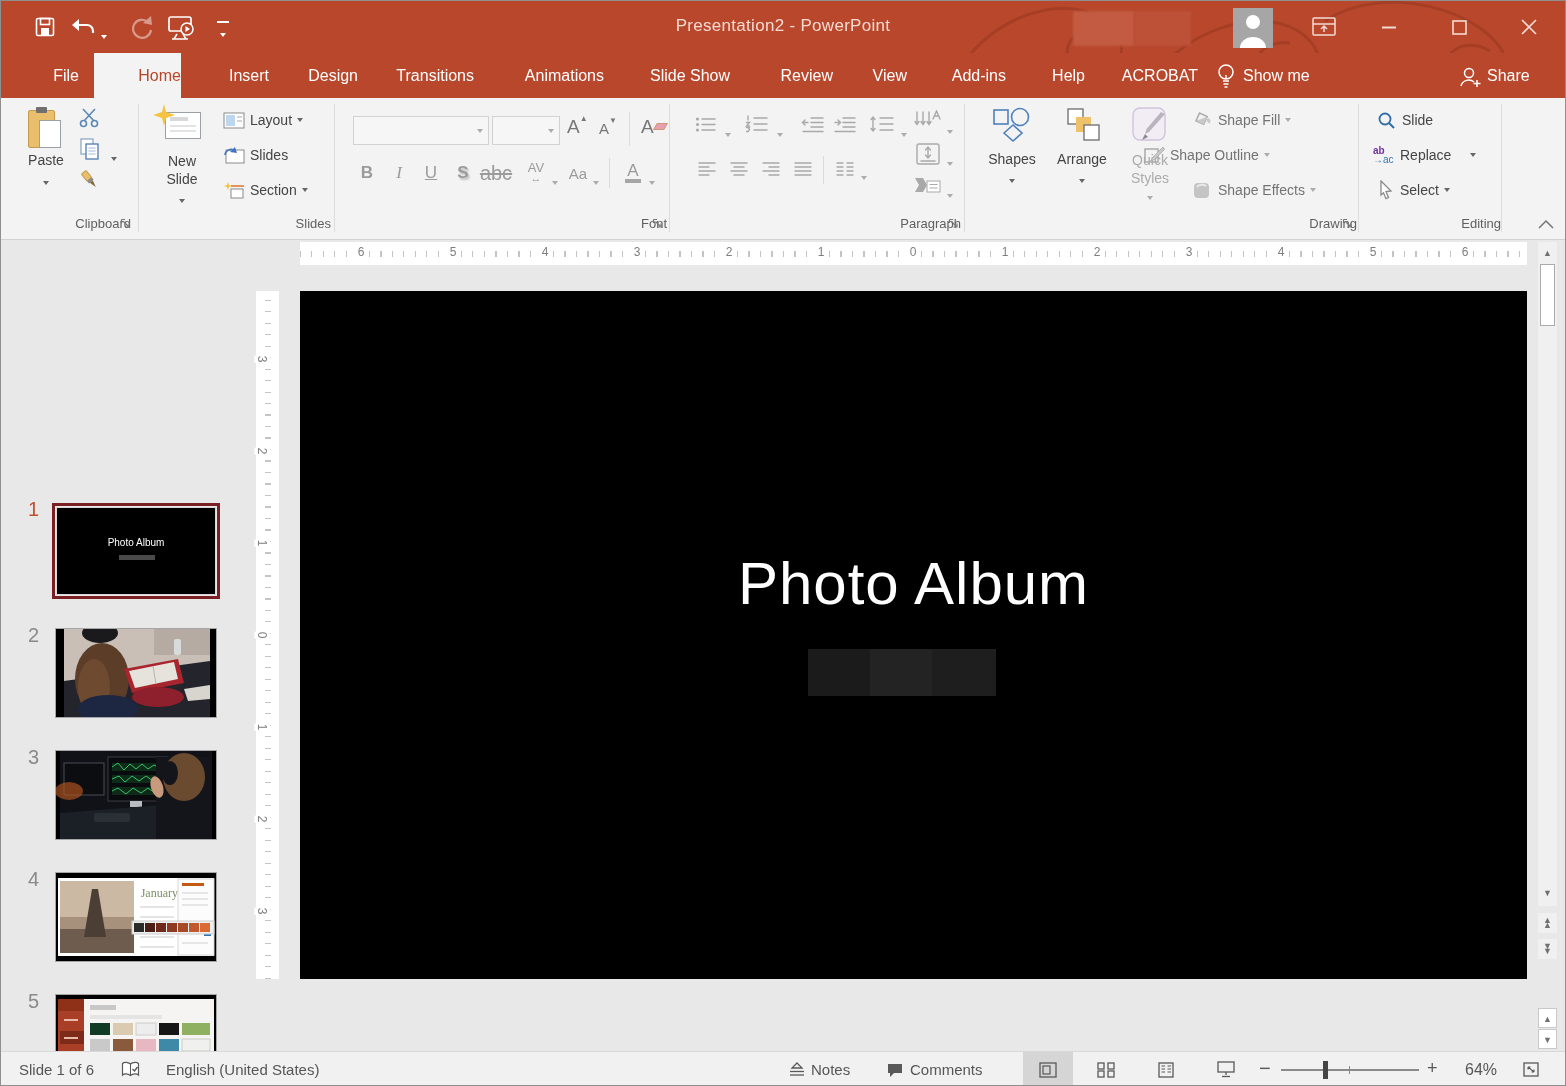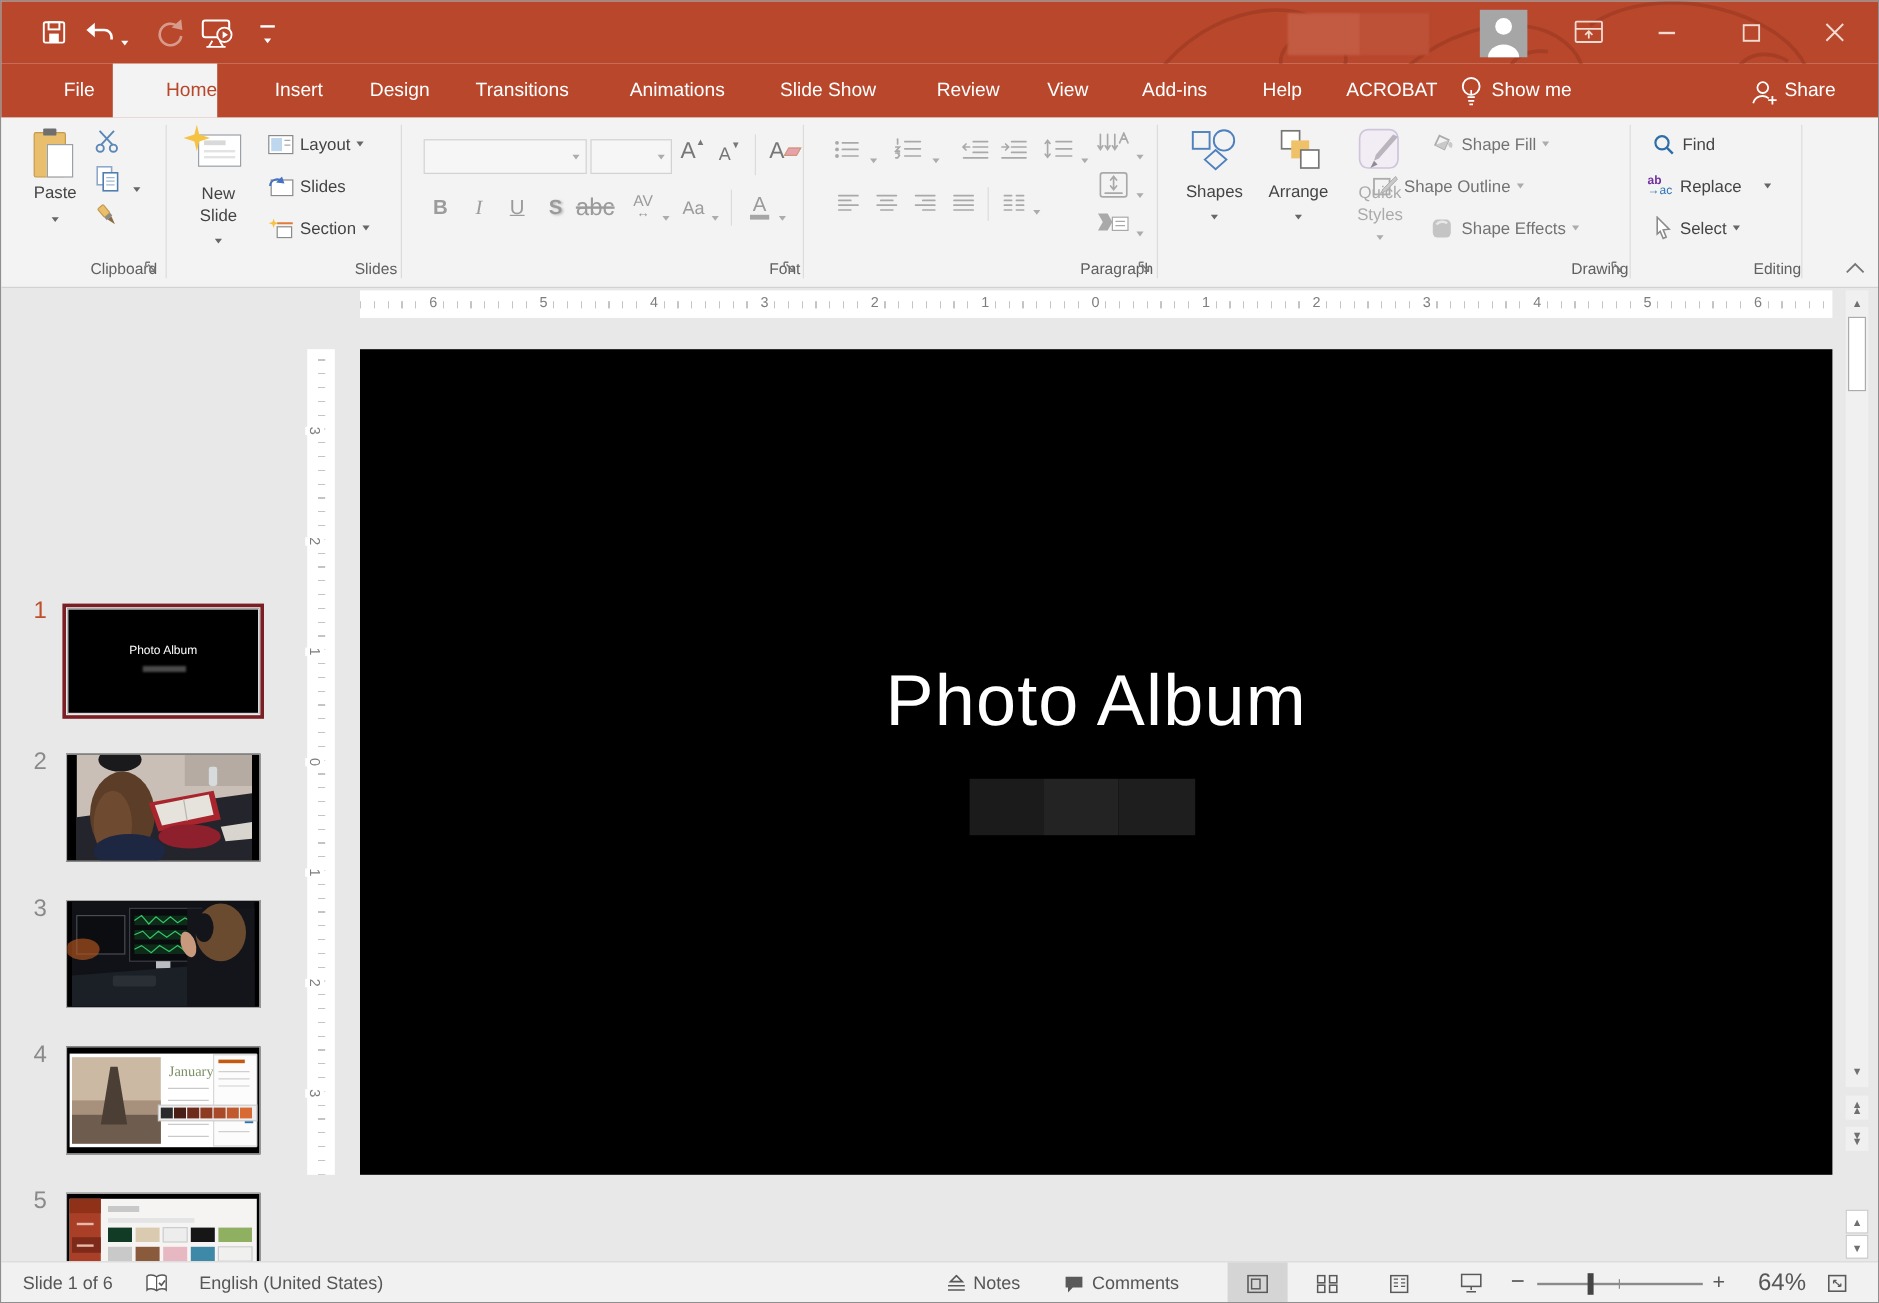--- a/index.html
+++ b/index.html
@@ -87,20 +87,21 @@
     <div class="abs qat" style="left:166px;top:13px">
       <svg width="30" height="26">
           <rect x="2" y="3" width="22" height="14" rx="2" fill="none" stroke="#fff" stroke-width="1.7"></rect>
           <path d="M10 20 l-3 5 M16 20 l3 5 M5 25 h16" stroke="#fff" stroke-width="1.5" fill="none"></path>
           <circle cx="20" cy="15" r="6" fill="#B8472C" stroke="#fff" stroke-width="1.5"></circle>
           <polygon points="18.5,12 23,15 18.5,18" fill="#fff"></polygon>
         </svg>
     </div>
     <div class="abs" style="left:216px;top:20px;width:12px;border-top:2px solid #fff;text-align:center"><span class="car" style="border-top-color:#fff;margin-top:3px"></span></div>
 
+    <div class="wtitle">Presentation2  -  PowerPoint</div>
 
     <div class="abs" style="left:1072px;top:10px;width:61px;height:35px;background:#C25B42;filter:blur(1px)"></div>
     <div class="abs" style="left:1133px;top:10px;width:57px;height:35px;background:#BC5138;filter:blur(1px)"></div>
     <div class="abs" style="left:1232px;top:7px">
       <svg width="40" height="40">
           <rect width="40" height="40" fill="#A6A6A6"></rect>
           <circle cx="20" cy="14" r="7" fill="#fff"></circle>
           <path d="M7 40 a13 11 0 0 1 26 0 Z" fill="#fff"></path>
         </svg>
     </div>
@@ -520,21 +521,21 @@
             <path d="M10 6.5V10H6.5"></path>
           </g>
         </svg>
     </div>
 
     <div class="smbtn" style="left:1376px;top:10px">
       <svg width="20" height="19">
           <circle cx="8" cy="8" r="5.5" fill="none" stroke="#2E6DA6" stroke-width="1.8"></circle>
           <line x1="12" y1="12" x2="17" y2="17" stroke="#2E6DA6" stroke-width="2"></line>
         </svg>
-      <span>Find</span>
+      <span>Slide</span>
     </div>
     <div class="smbtn" style="left:1372px;top:45px">
       <span style="display:inline-block;width:22px;font-size:10px;line-height:.95;text-align:left"><span style="color:#7030A0;font-weight:bold">ab</span><br><span style="color:#2E74B5">→</span><span style="color:#2E74B5">ac</span></span>
       <span>Replace</span>
         <span class="car" style="margin-left:14px"></span>
     </div>
     <div class="smbtn" style="left:1376px;top:80px">
       <svg width="18" height="20">
           <polygon points="4,1 14,11 9,11.5 11.5,17.5 9,18.7 6.5,12.8 4,15" fill="#fff" stroke="#8A8A8A" stroke-width="1.3"></polygon>
         </svg>
@@ -794,21 +795,21 @@
           <line x1="5" y1="15.5" x2="13" y2="15.5" stroke="#595959" stroke-width="1.3"></line>
         </svg>
     </div>
 
     <div class="abs" style="left:1258px;top:5px;font-size:20px;color:#595959">−</div>
     <div class="abs" style="left:1280px;top:17px;width:138px;height:2px;background:#8A8A8A">
       <div style="position:absolute;left:68px;top:-3px;width:1px;height:8px;background:#8A8A8A"></div>
       <div style="position:absolute;left:42px;top:-8px;width:5px;height:18px;background:#444"></div>
     </div>
     <div class="abs" style="left:1426px;top:6px;font-size:18px;color:#595959">+</div>
-    <div class="sbtn" style="left:1464px;font-size:20px">64%</div>
+    <div class="sbtn" style="left:1464px;font-size:16px">64%</div>
     <div class="abs" style="left:1520px;top:8px">
       <svg width="20" height="19">
           <rect x="3" y="3" width="14" height="13" fill="none" stroke="#595959" stroke-width="1.3"></rect>
           <g stroke="#595959" stroke-width="1.1">
             <path d="M7 7 L10 9.5 M7 7 h2.5 M7 7 v2.5"></path>
             <path d="M13 12 L10 9.5 M13 12 h-2.5 M13 12 v-2.5"></path>
           </g>
         </svg>
     </div>
   </div>

